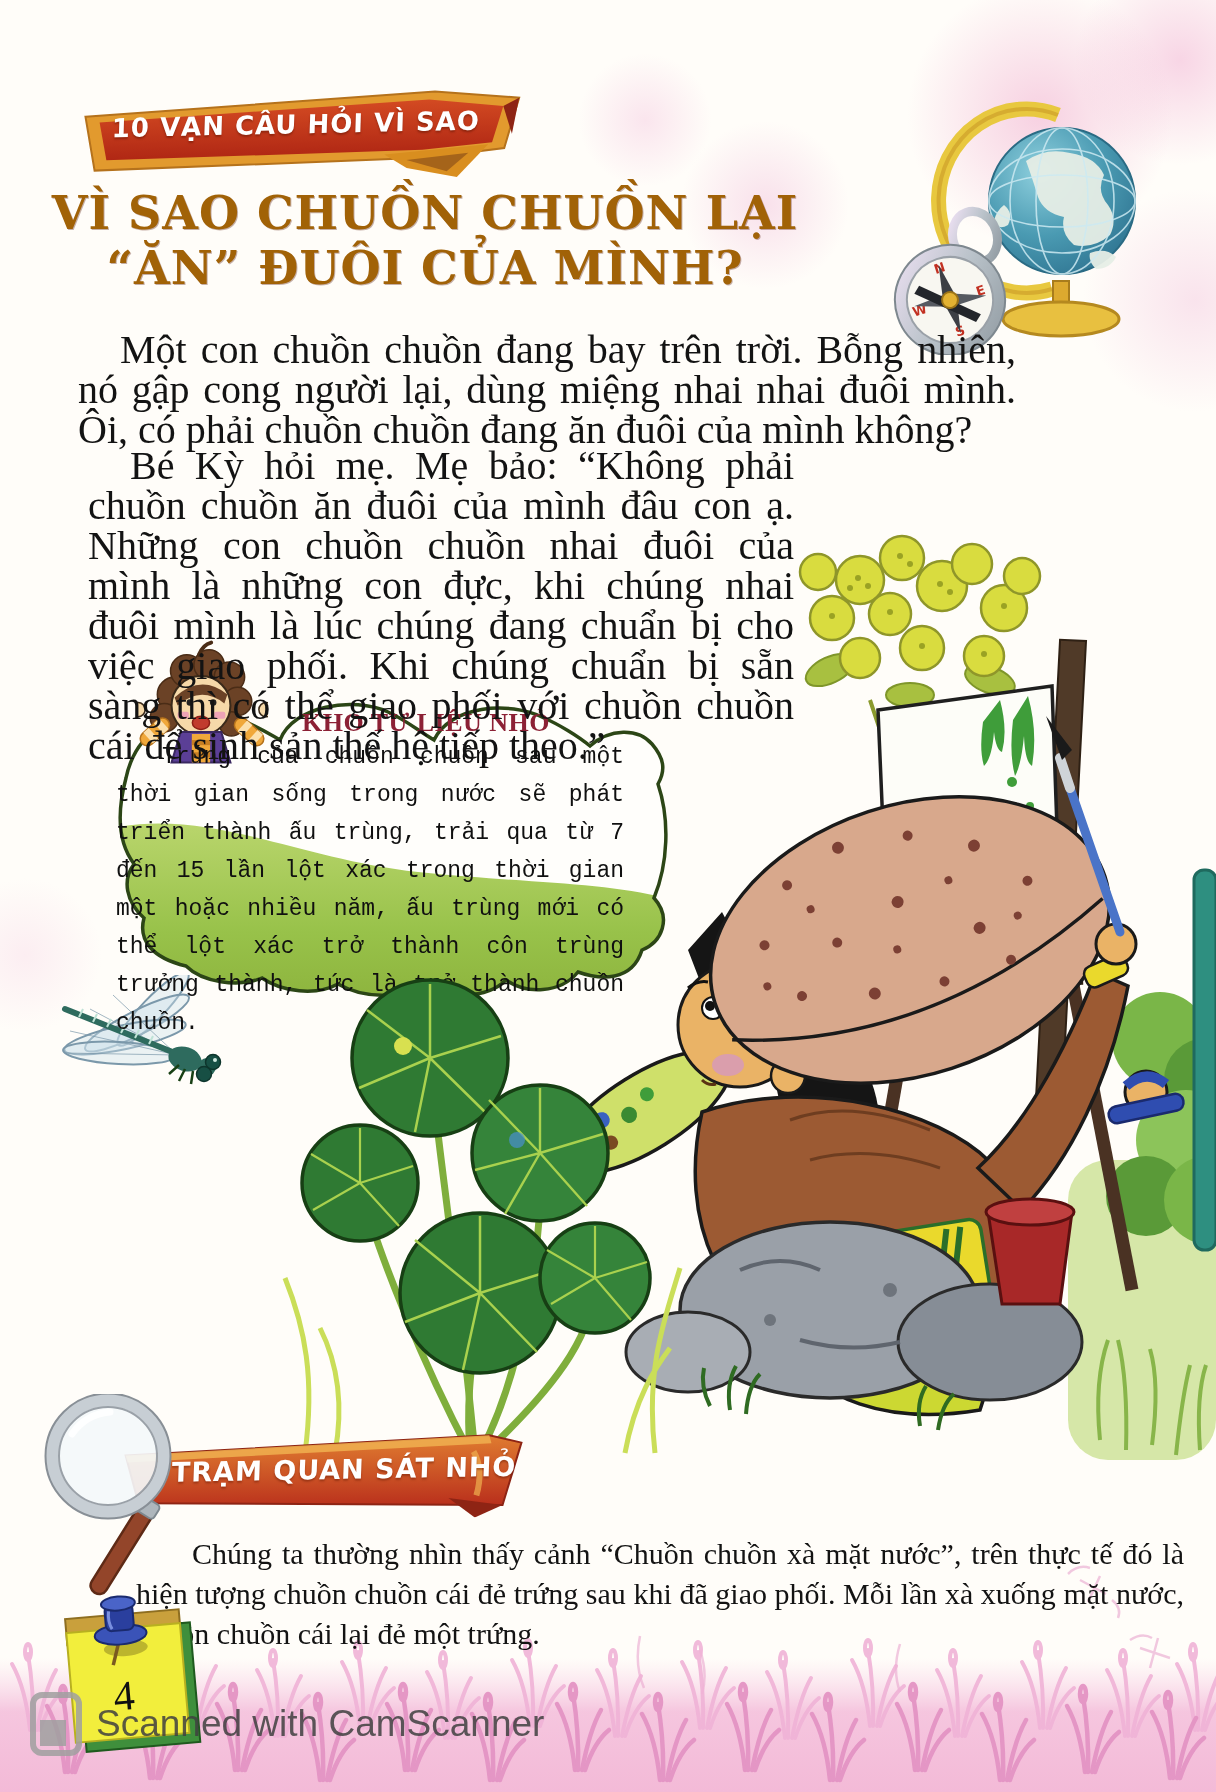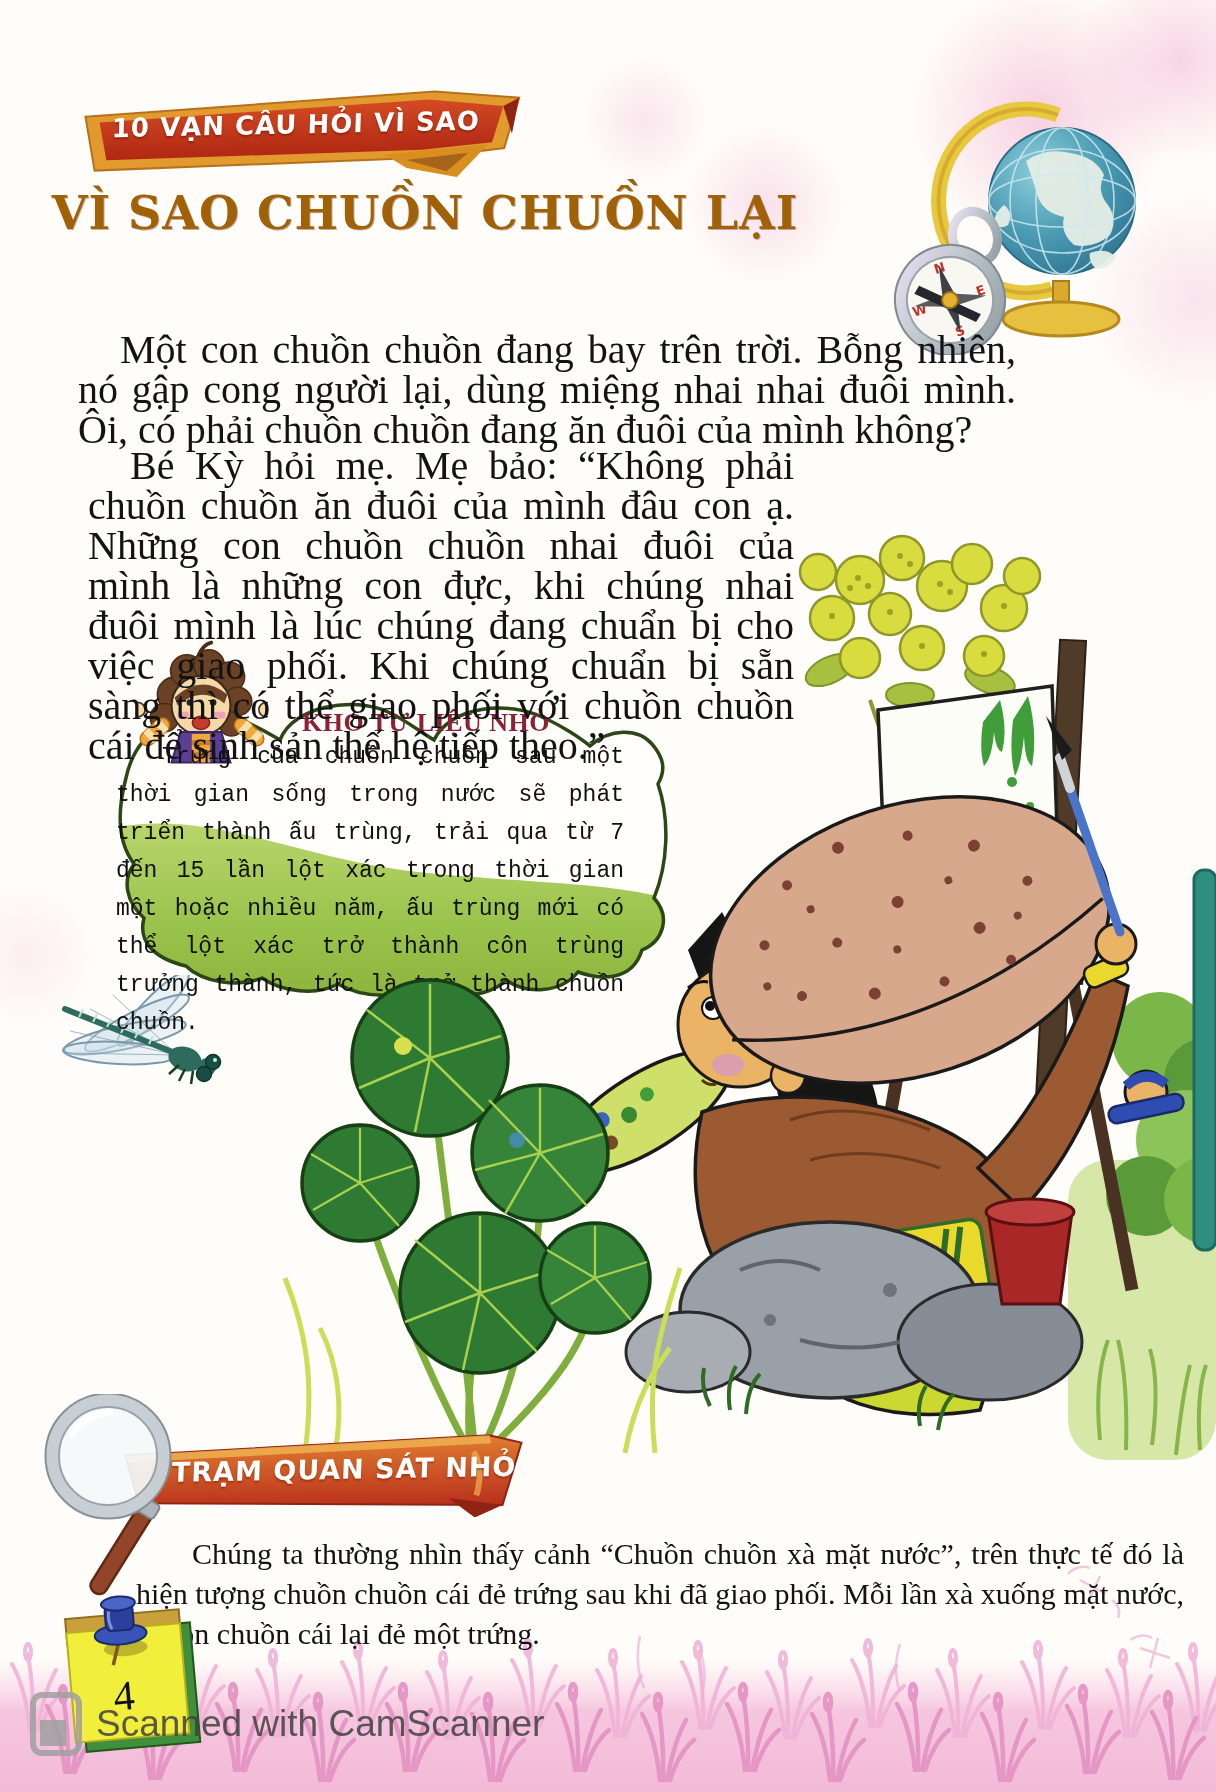--- a/index.html
+++ b/index.html
@@ -236,20 +236,21 @@
     <polygon points="420,18 436,10 428,46" fill="#8e2414"></polygon>
     <polygon points="16,26 346,10 420,18 408,54 338,60 22,64" fill="url(#redGrad)"></polygon>
     <polygon points="300,64 404,56 372,88 322,78" fill="#d98e1f"></polygon>
     <polygon points="322,70 384,64 362,82" fill="#a5641a"></polygon>
   </svg>
   <div class="txt">10 VẠN CÂU HỎI VÌ SAO</div>
 </div>
 
 <div class="abs title">
   <div>VÌ SAO CHUỒN CHUỒN LẠI</div>
+  <div>“ĂN” ĐUÔI CỦA MÌNH?</div>
 </div>
 
 <div class="abs para p1">
   <p>Một con chuồn chuồn đang bay trên trời. Bỗng nhiên, nó gập cong người lại, dùng miệng nhai nhai đuôi mình. Ôi, có phải chuồn chuồn đang ăn đuôi của mình không?</p>
 </div>
 
 <div class="abs para p2">
   <div class="intrude"></div>
   <p>Bé Kỳ hỏi mẹ. Mẹ bảo: “Không phải chuồn chuồn ăn đuôi của mình đâu con ạ. Những con chuồn chuồn nhai đuôi của mình là những con đực, khi chúng nhai đuôi mình là lúc chúng đang chuẩn bị cho việc giao phối. Khi chúng chuẩn bị sẵn sàng thì có thể giao phối với chuồn chuồn cái để sinh sản thế hệ tiếp theo.”</p>
 </div>

